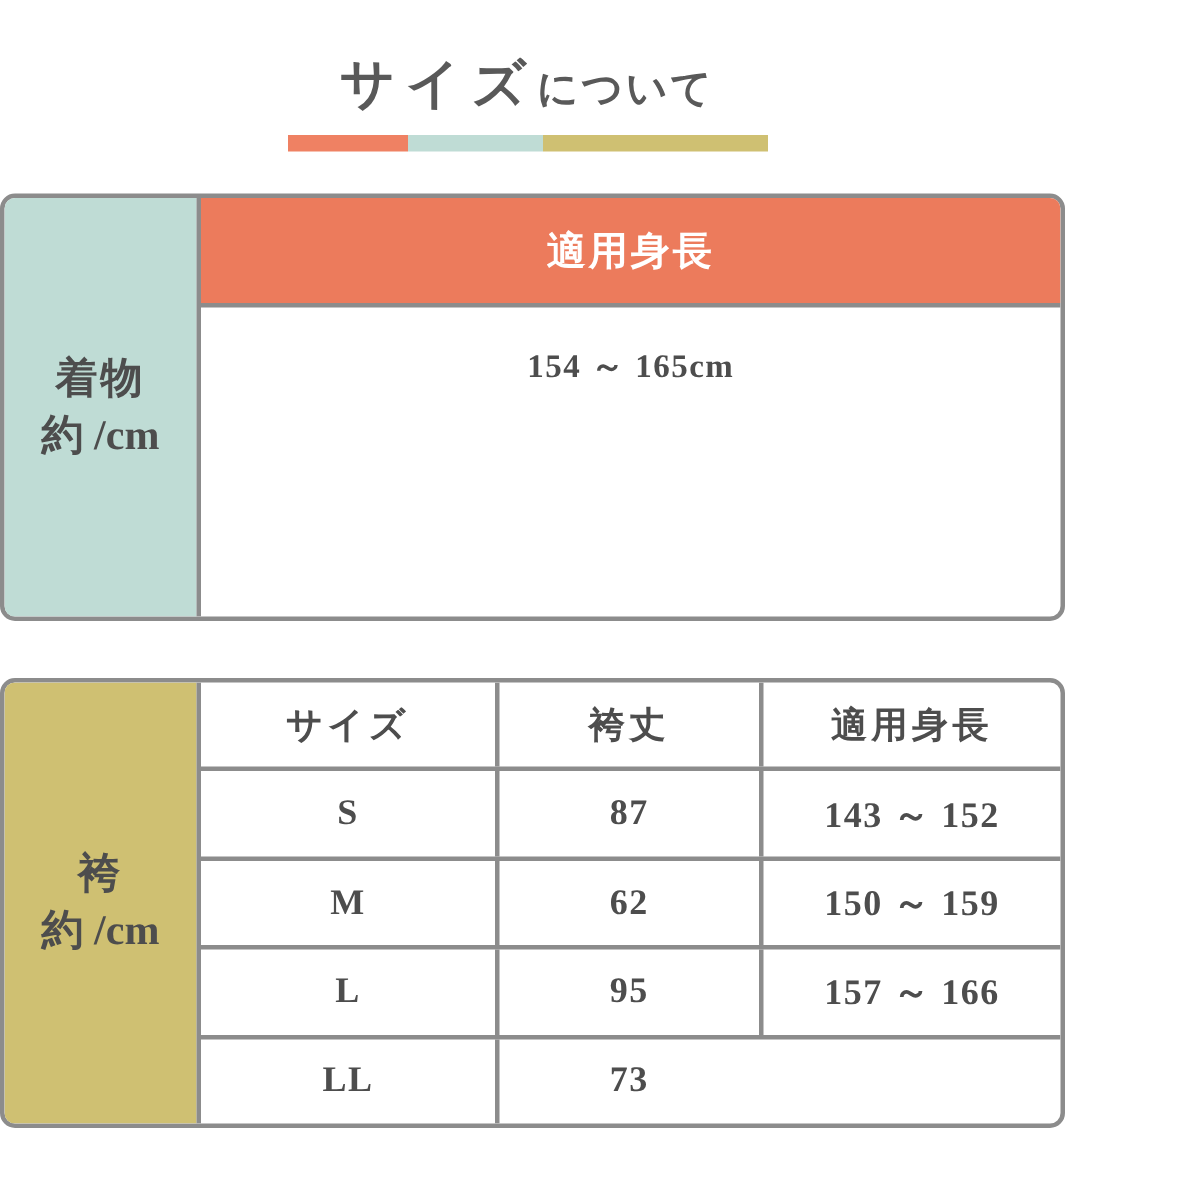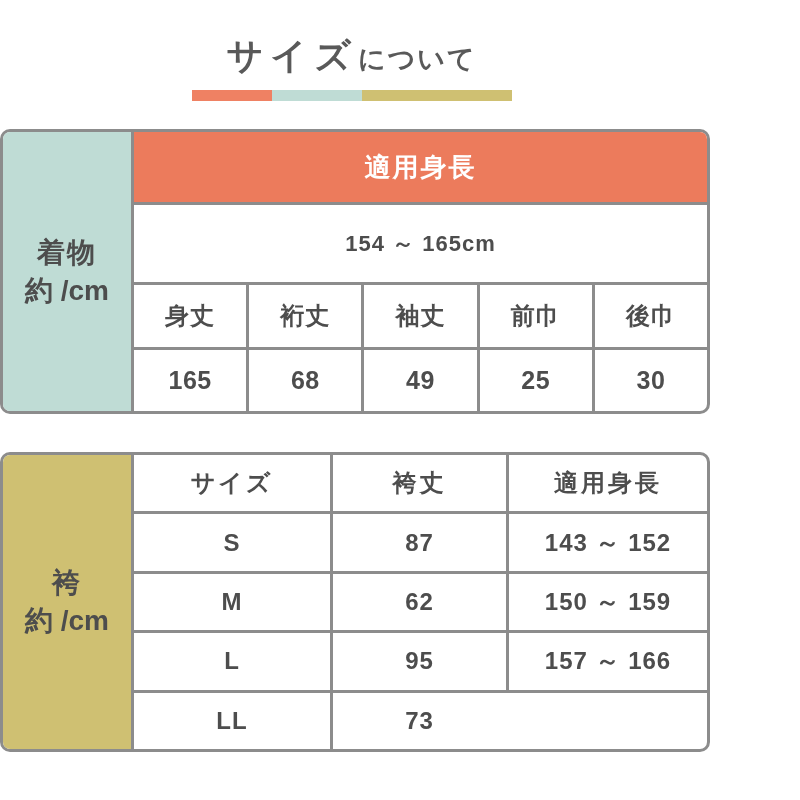--- a/index.html
+++ b/index.html
@@ -12,20 +12,21 @@
     background: #ffffff;
     font-family: "Liberation Sans", sans-serif;
     color: #4d4d4d;
     overflow: hidden;
   }
   .page {
     position: relative;
     width: 703px;
     height: 800px;
     box-sizing: border-box;
+    font-family: Liberation Serif, serif;
   }
 
   
   .title-wrap {
     text-align: center;
     padding-top: 38px;
   }
   .title {
     font-size: 32px;
     font-weight: bold;
@@ -193,42 +194,20 @@
   </div>
 
   <div class="block kimono">
     <div class="side-label kimono-side">
       <div class="l1">着物</div>
       <div class="l2">約 /cm</div>
     </div>
     <div class="kimono-right">
       <div class="row-head">適用身長</div>
       <div class="row-range">154 ～ 165cm</div>
-      <div class="row-cells">
-        <div class="col">
-          <div class="cell">身丈</div>
-          <div class="cell num">165</div>
-        </div>
-        <div class="col">
-          <div class="cell">裄丈</div>
-          <div class="cell num">68</div>
-        </div>
-        <div class="col">
-          <div class="cell">袖丈</div>
-          <div class="cell num">49</div>
-        </div>
-        <div class="col">
-          <div class="cell">前巾</div>
-          <div class="cell num">25</div>
-        </div>
-        <div class="col">
-          <div class="cell">後巾</div>
-          <div class="cell num">30</div>
-        </div>
-      </div>
     </div>
   </div>
 
   <div class="block hakama">
     <div class="side-label hakama-side">
       <div class="l1">袴</div>
       <div class="l2">約 /cm</div>
     </div>
     <div class="hakama-right">
       <div class="h-row header">

